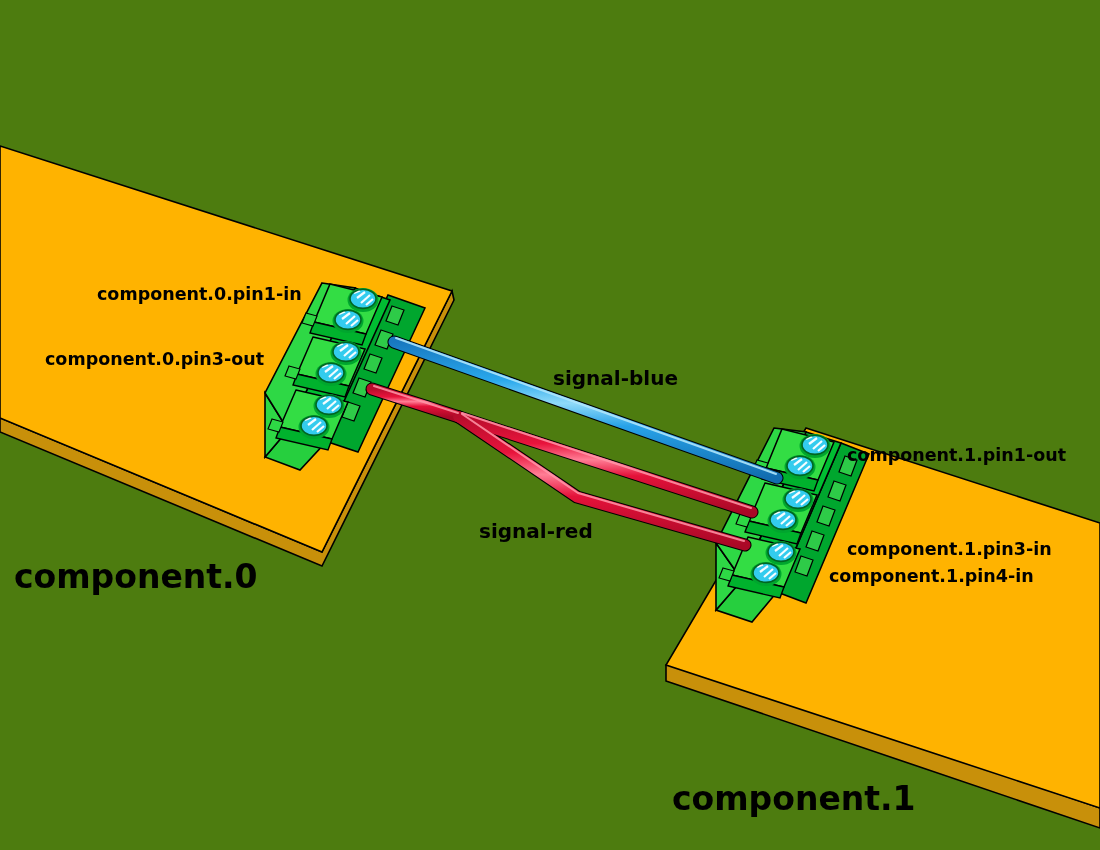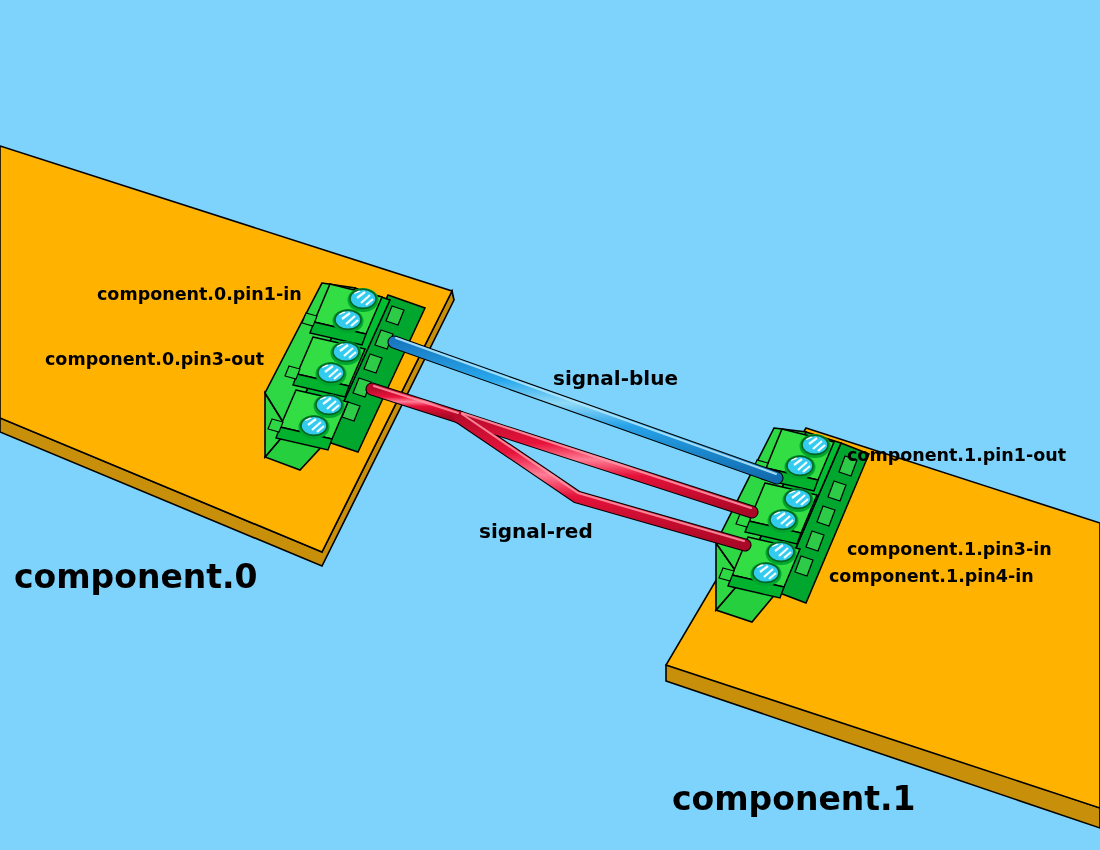--- a/index.html
+++ b/index.html
@@ -10,21 +10,21 @@
   body {
     width: 1100px;
     height: 850px;
     font-family: "DejaVu Sans", sans-serif;
     overflow: hidden;
   }
   #stage {
     position: relative;
     width: 1100px;
     height: 850px;
-    background: #7dd3fc;
+    background: #4d7c0f;
   }
   svg.scene {
     position: absolute;
     left: 0;
     top: 0;
     width: 1100px;
     height: 850px;
     display: block;
   }
   .lbl {

